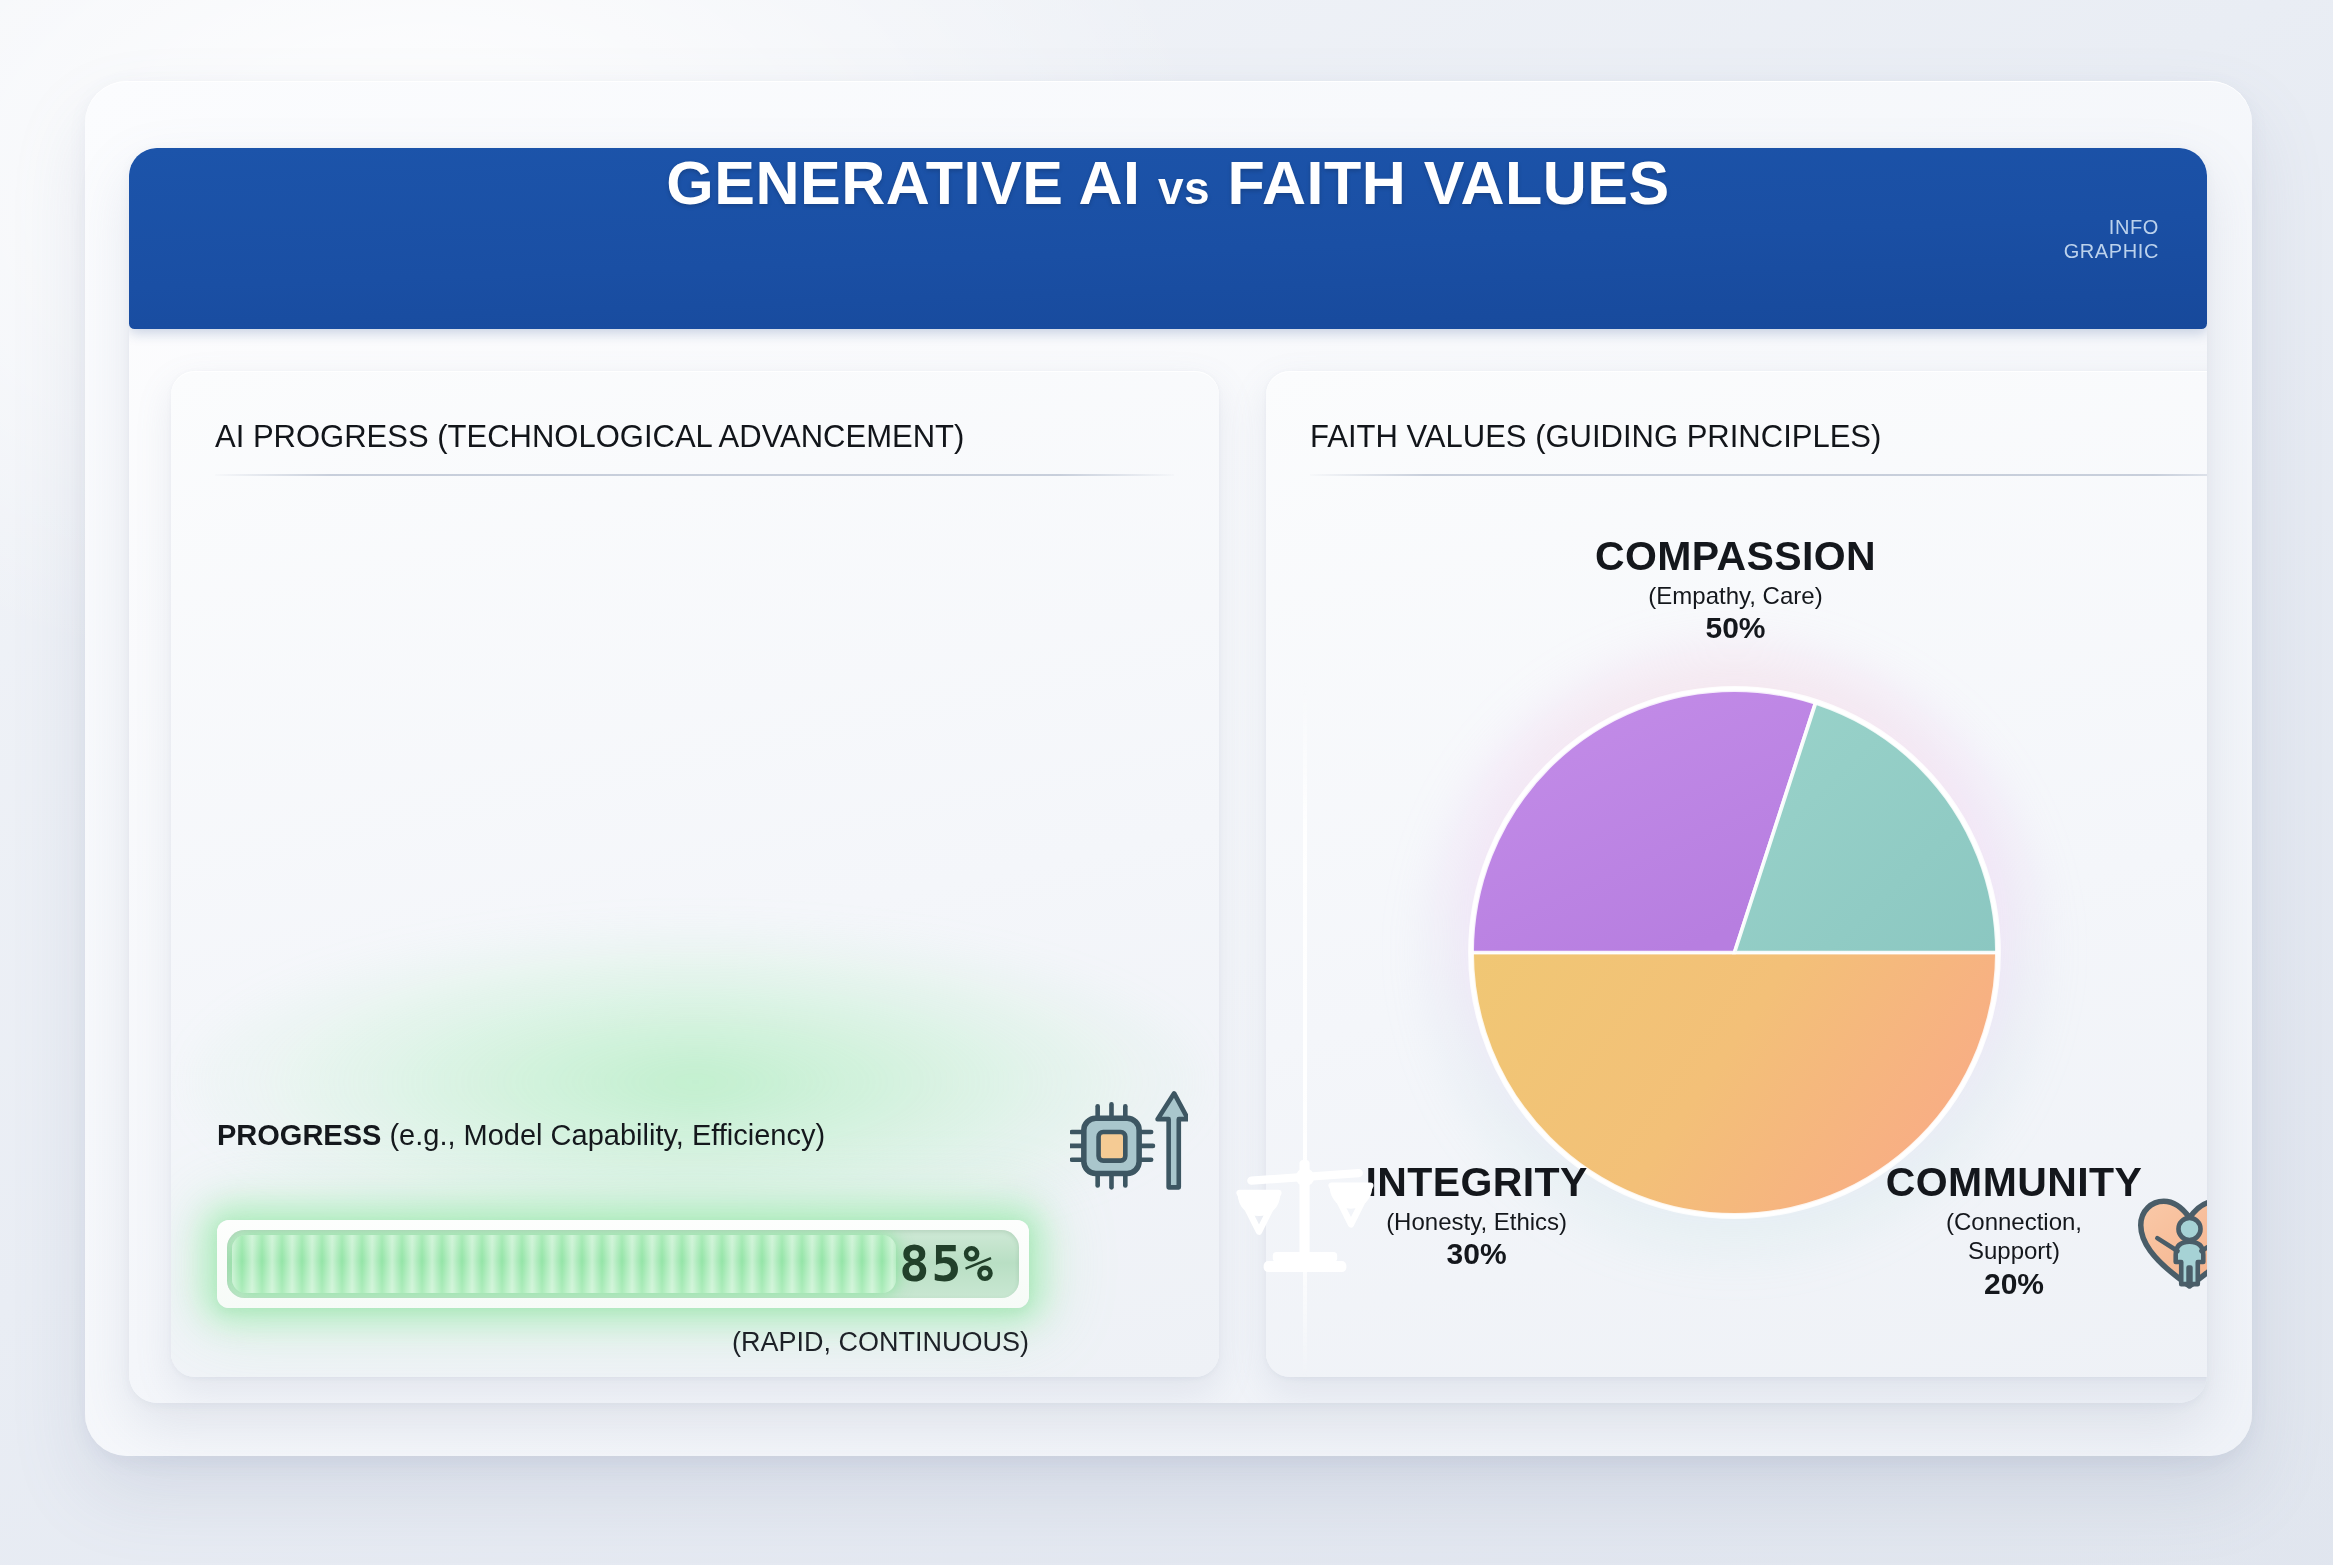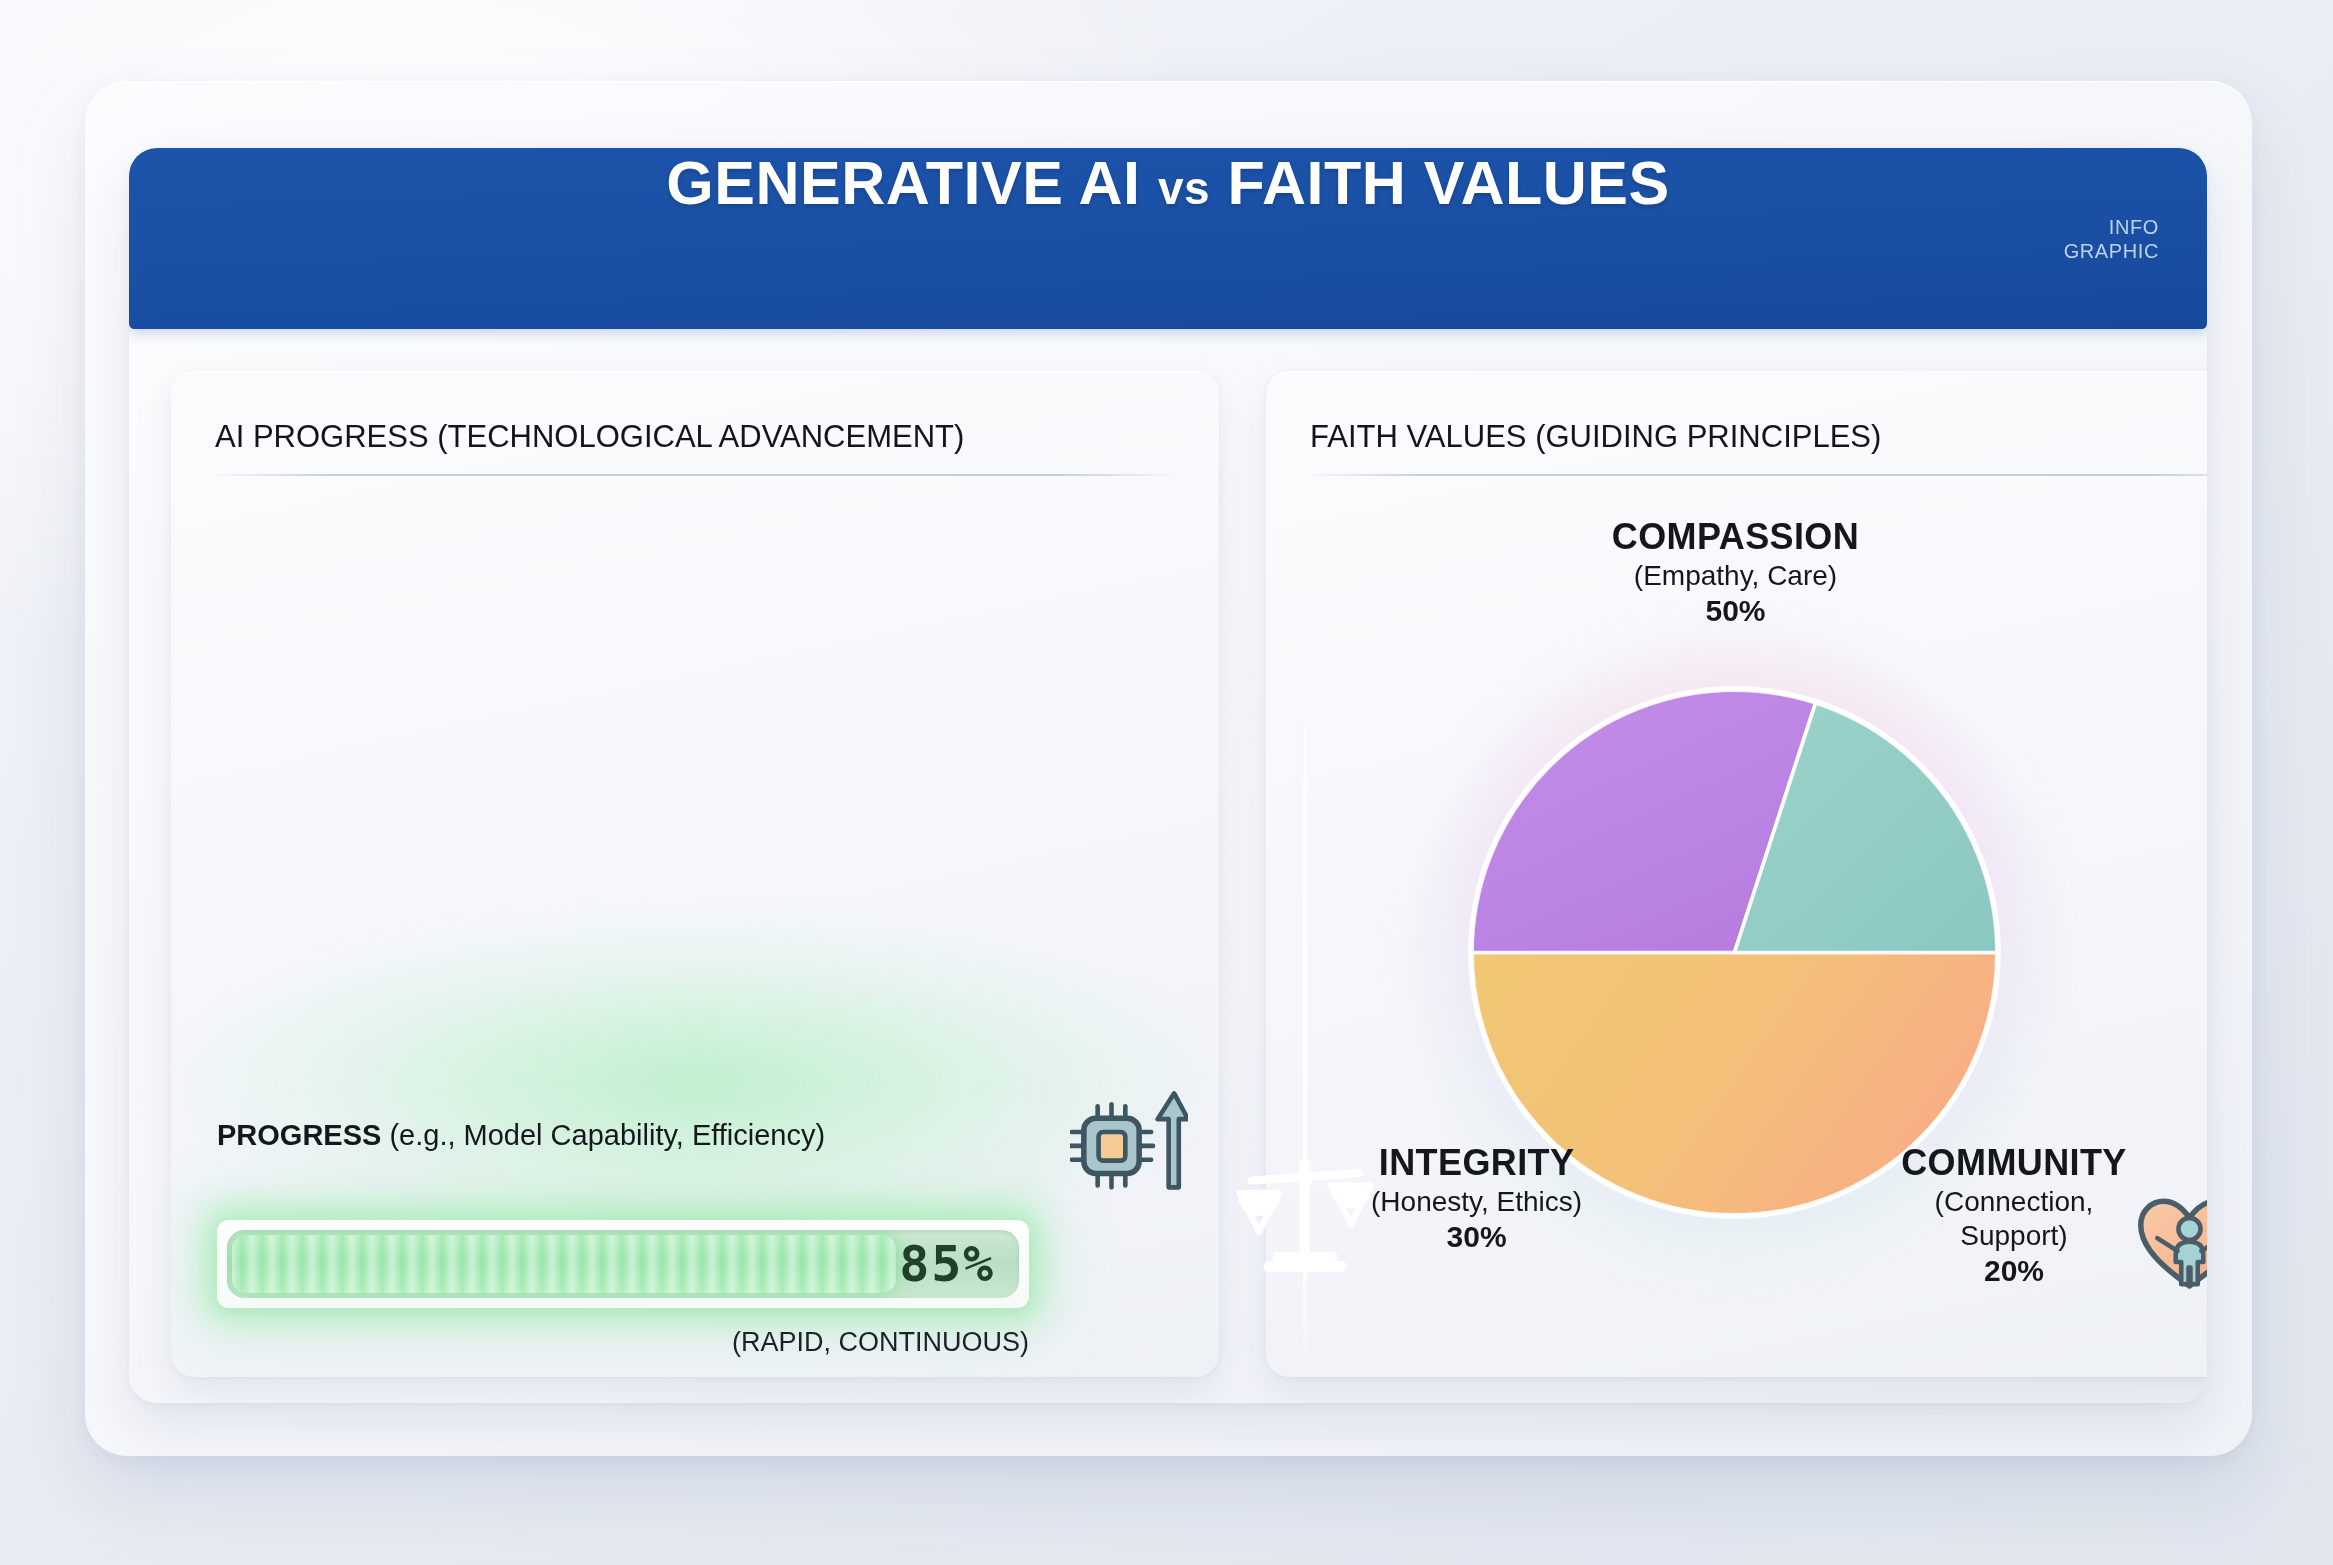--- a/index.html
+++ b/index.html
@@ -270,22 +270,22 @@
     width: 535px;
     height: 535px;
   }
 
   .pie-lab {
     position: absolute;
     text-align: center;
     color: #14171c;
     line-height: 1.22;
   }
-  .pie-lab .t { font-size: 36px; font-weight: bold; letter-spacing: 0.4px; display: block; }
-  .pie-lab .s { font-size: 28px; font-weight: normal; display: block; }
+  .pie-lab .t { font-size: 41px; font-weight: bold; letter-spacing: 0.4px; display: block; margin-top: 16px; }
+  .pie-lab .s { font-size: 24px; font-weight: normal; display: block; }
   .pie-lab .p { font-size: 30px; font-weight: bold; display: block; }
 
   .lab-compassion { left: 137px; top: 144px; width: 665px; }
   .lab-integrity  { left: 16.6px;  top: 770px; width: 388px; }
   .lab-community  { left: 554px; top: 770px; width: 388px; }
 
   .heart-icon {
     position: absolute;
     left: 869px;
     top: 823px;

